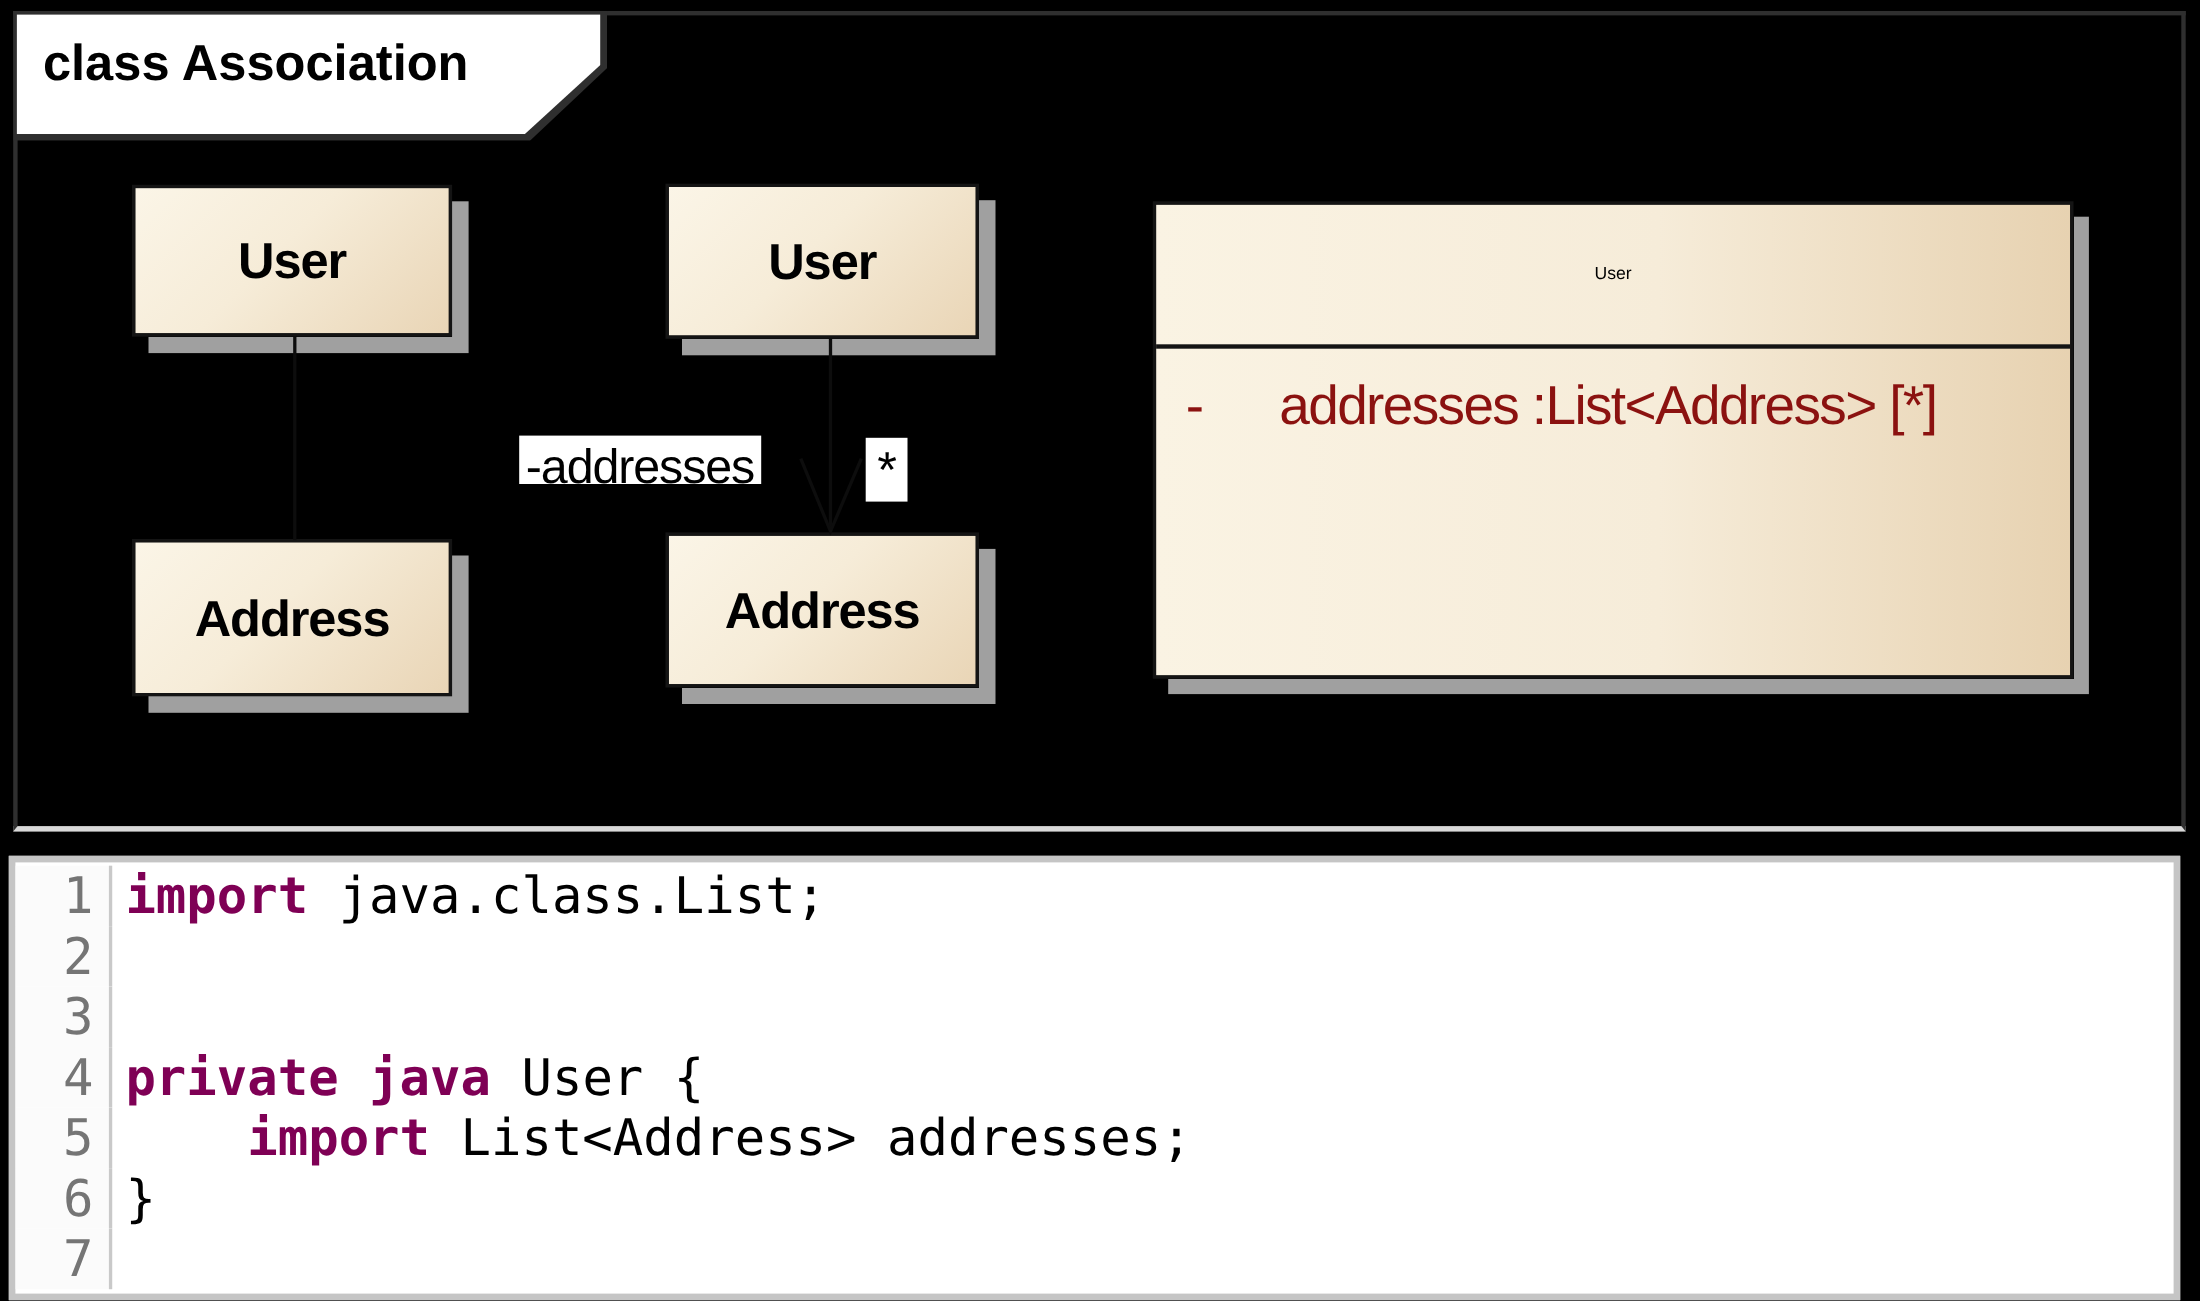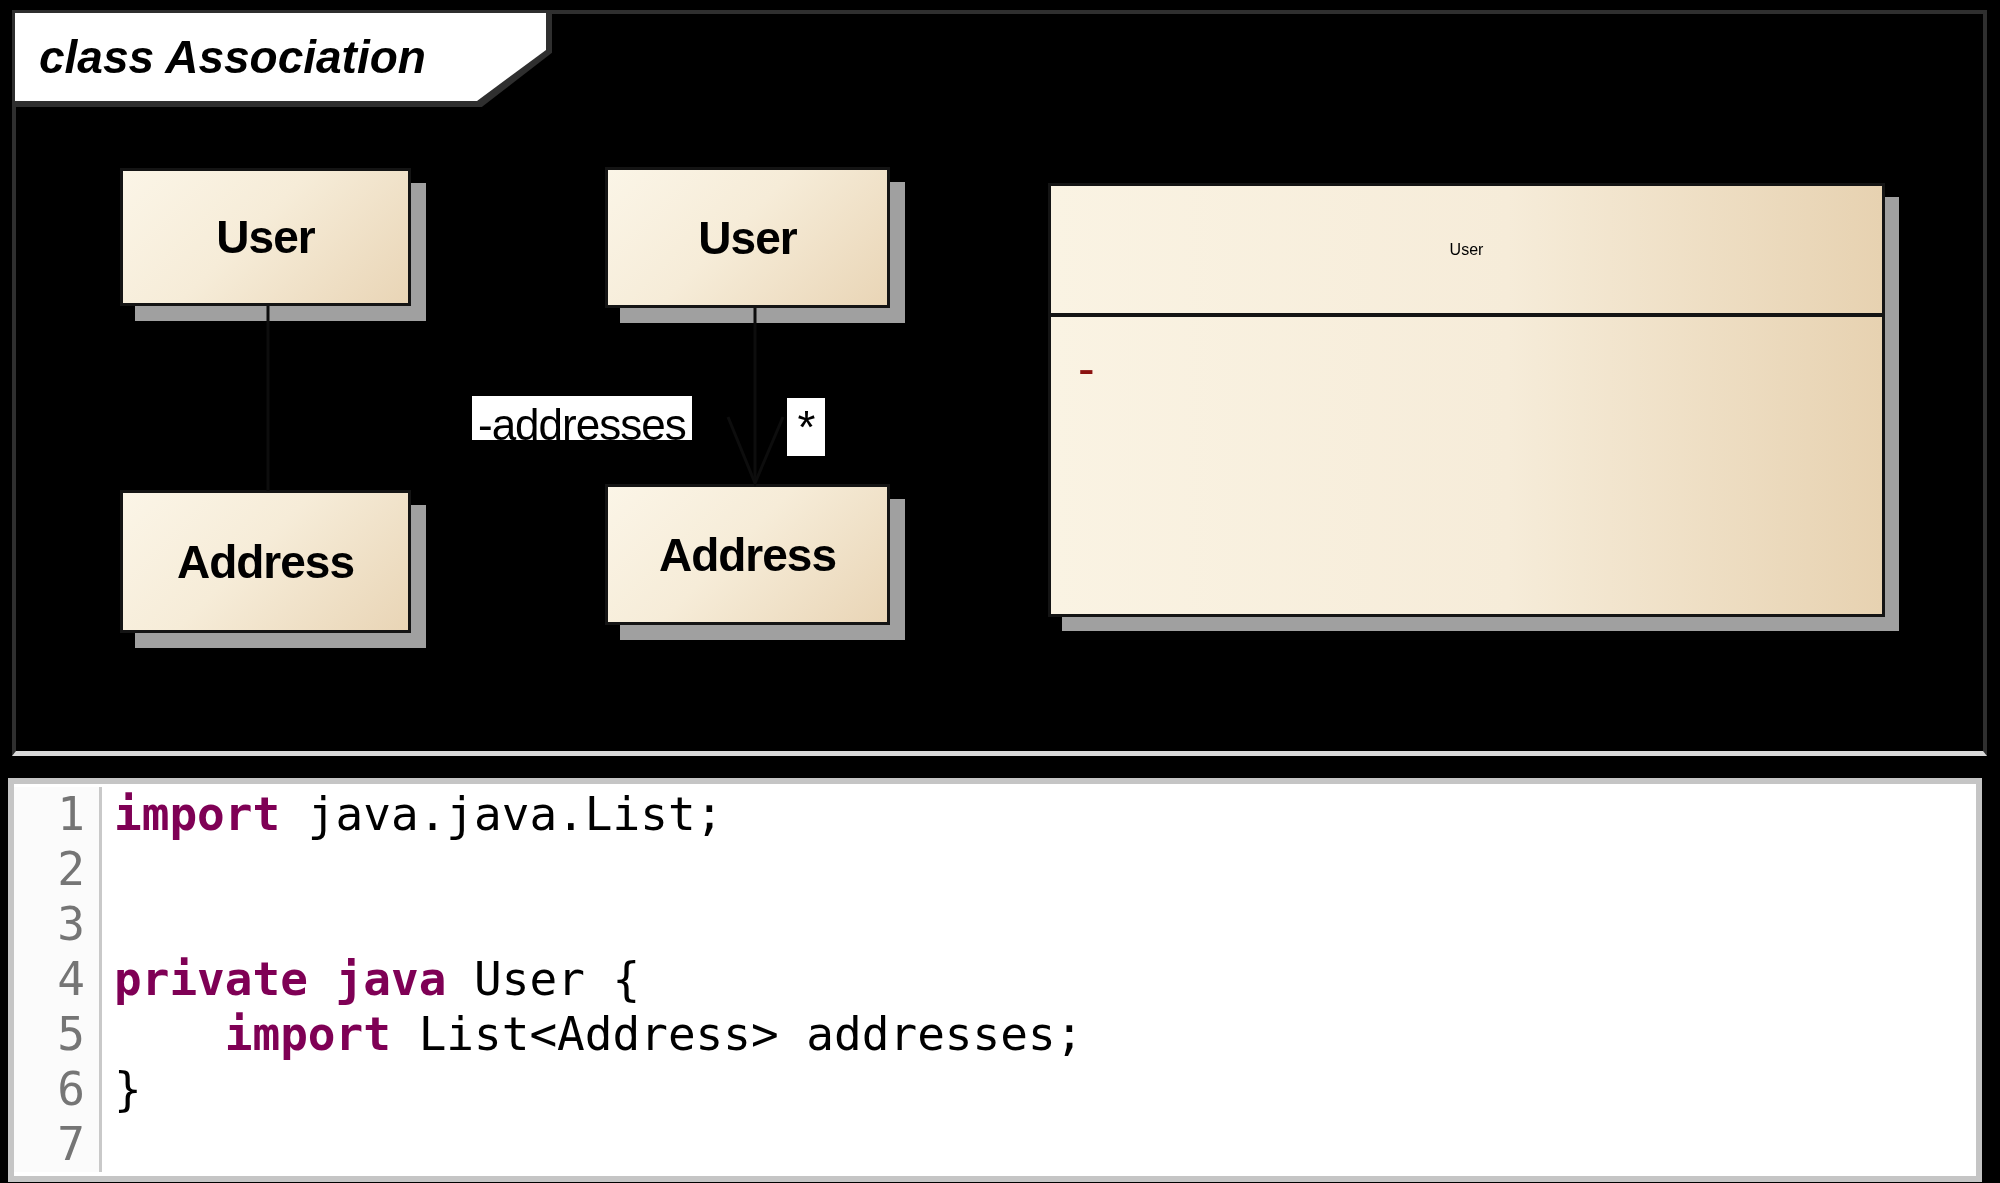--- a/index.html
+++ b/index.html
@@ -8,25 +8,24 @@
     font-family:"Liberation Sans",sans-serif;
   }
 
   
   .uml-frame{
     position:absolute;left:12px;top:10px;width:1967px;height:737px;
     border:4px solid #2f2f2f;border-bottom:5px solid #d9d9d9;
     background:transparent;box-sizing:content-box;
   }
   .frame-tab-outer{
-    position:absolute;left:12px;top:10px;width:540px;height:97px;
+    position:absolute;left:12px;top:10px;width:540px;height:118px;
     background:#2f2f2f;
     clip-path:polygon(0 0,100% 0,100% 44%,87% 100%,0 100%);
     z-index:3;
-    font-style:italic;
   }
   .frame-tab-inner{
     position:absolute;left:3px;top:3px;right:6px;bottom:6px;
     background:#ffffff;
     clip-path:polygon(0 0,100% 0,100% 42%,87% 100%,0 100%);
   }
   .frame-tab-text{
     position:absolute;left:24px;top:0;height:88px;line-height:88px;
     font-size:46px;font-weight:bold;color:#000;white-space:nowrap;
   }
@@ -131,28 +130,29 @@
   <div class="edge-label" id="role-label">-addresses</div>
   <div class="edge-label" id="mult-label">*</div>
 
   <div id="box-user-3">
     <div class="class-header">
       <span class="class-title">User</span>
     </div>
     <div class="class-body">
       <div class="attribute-row">
         <span class="visibility">-</span>
+        <span class="attr-text">addresses :List&lt;Address&gt; [*]</span>
       </div>
     </div>
   </div>
 
   <div class="code-panel" id="code-panel">
       <div class="code-line">
         <span class="line-number">1</span>
-        <span class="code-text"><span class="kw">import</span><span> java.java.List;</span></span>
+        <span class="code-text"><span class="kw">import</span><span> java.class.List;</span></span>
       </div>
       <div class="code-line">
         <span class="line-number">2</span>
         <span class="code-text"></span>
       </div>
       <div class="code-line">
         <span class="line-number">3</span>
         <span class="code-text"></span>
       </div>
       <div class="code-line">

